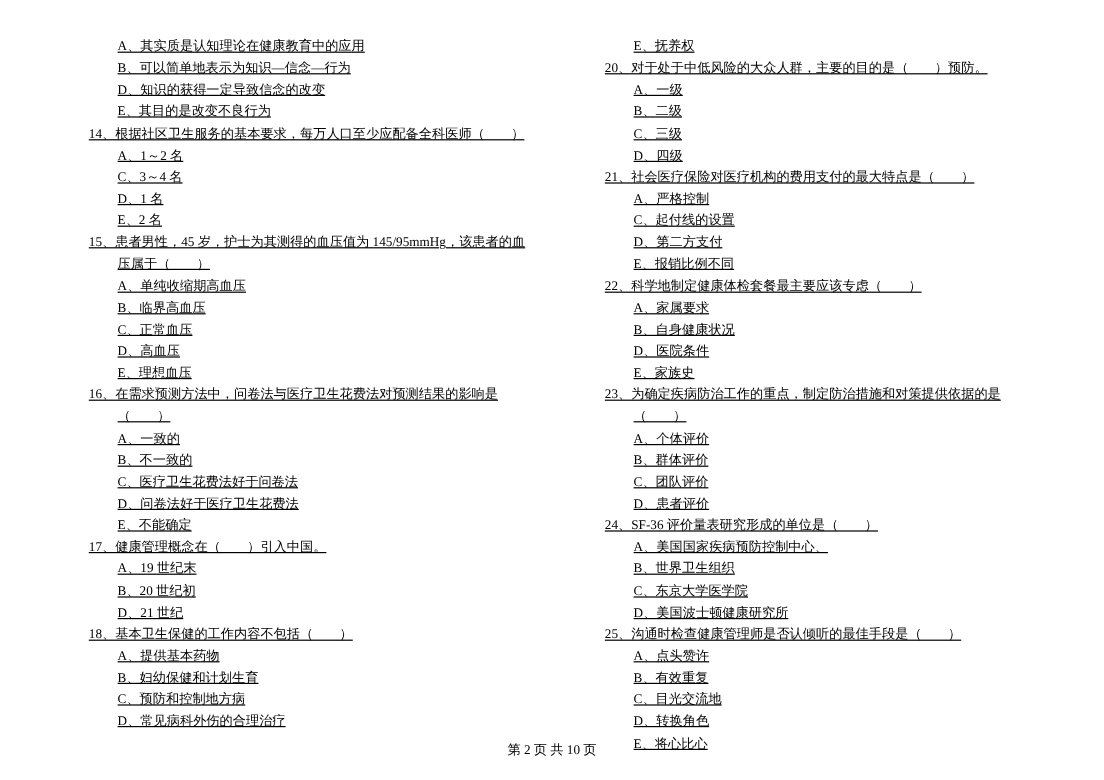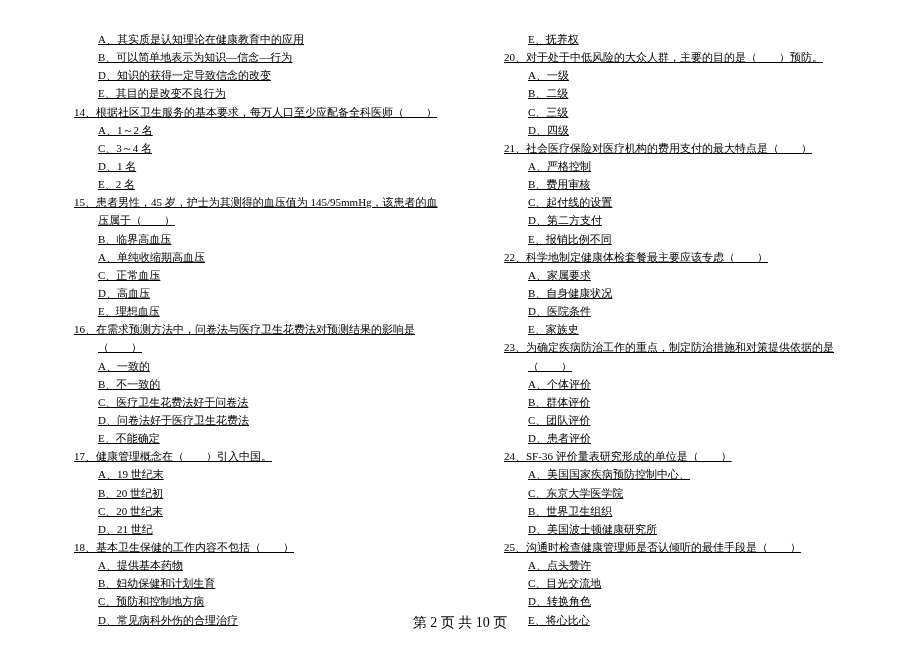--- a/index.html
+++ b/index.html
@@ -34,89 +34,88 @@
       text-indent: -24px;
       margin-left: 24px;
       text-decoration: underline;
     }
     .footer {
       position: absolute;
       bottom: 18px;
       left: 0;
       right: 0;
       text-align: center;
-      font-size: 14px;
+      font-size: 11px;
     }
   </style>
 </head>
 <body>
 
 <div class="content">
   <div class="column" id="left-col">
       <div class="option-line">A、其实质是认知理论在健康教育中的应用</div>
       <div class="option-line">B、可以简单地表示为知识—信念—行为</div>
       <div class="option-line">D、知识的获得一定导致信念的改变</div>
       <div class="option-line">E、其目的是改变不良行为</div>
       <div class="question-line">14、根据社区卫生服务的基本要求，每万人口至少应配备全科医师（　　）</div>
       <div class="option-line">A、1～2 名</div>
       <div class="option-line">C、3～4 名</div>
       <div class="option-line">D、1 名</div>
       <div class="option-line">E、2 名</div>
       <div class="question-line">15、患者男性，45 岁，护士为其测得的血压值为 145/95mmHg，该患者的血压属于（　　）</div>
+      <div class="option-line">A、单纯收缩期高血压</div>
       <div class="option-line">B、临界高血压</div>
-      <div class="option-line">A、单纯收缩期高血压</div>
       <div class="option-line">C、正常血压</div>
       <div class="option-line">D、高血压</div>
       <div class="option-line">E、理想血压</div>
       <div class="question-line">16、在需求预测方法中，问卷法与医疗卫生花费法对预测结果的影响是（　　）</div>
       <div class="option-line">A、一致的</div>
       <div class="option-line">B、不一致的</div>
       <div class="option-line">C、医疗卫生花费法好于问卷法</div>
       <div class="option-line">D、问卷法好于医疗卫生花费法</div>
       <div class="option-line">E、不能确定</div>
       <div class="question-line">17、健康管理概念在（　　）引入中国。</div>
       <div class="option-line">A、19 世纪末</div>
       <div class="option-line">B、20 世纪初</div>
-      <div class="option-line">C、20 世纪末</div>
       <div class="option-line">D、21 世纪</div>
       <div class="question-line">18、基本卫生保健的工作内容不包括（　　）</div>
       <div class="option-line">A、提供基本药物</div>
       <div class="option-line">B、妇幼保健和计划生育</div>
       <div class="option-line">C、预防和控制地方病</div>
       <div class="option-line">D、常见病科外伤的合理治疗</div>
     </div>
   <div class="column" id="right-col">
       <div class="option-line">E、抚养权</div>
       <div class="question-line">20、对于处于中低风险的大众人群，主要的目的是（　　）预防。</div>
       <div class="option-line">A、一级</div>
       <div class="option-line">B、二级</div>
       <div class="option-line">C、三级</div>
       <div class="option-line">D、四级</div>
       <div class="question-line">21、社会医疗保险对医疗机构的费用支付的最大特点是（　　）</div>
       <div class="option-line">A、严格控制</div>
-      <div class="option-line">B、费用审核</div>
       <div class="option-line">C、起付线的设置</div>
       <div class="option-line">D、第二方支付</div>
       <div class="option-line">E、报销比例不同</div>
       <div class="question-line">22、科学地制定健康体检套餐最主要应该专虑（　　）</div>
       <div class="option-line">A、家属要求</div>
       <div class="option-line">B、自身健康状况</div>
       <div class="option-line">D、医院条件</div>
       <div class="option-line">E、家族史</div>
       <div class="question-line">23、为确定疾病防治工作的重点，制定防治措施和对策提供依据的是（　　）</div>
       <div class="option-line">A、个体评价</div>
       <div class="option-line">B、群体评价</div>
       <div class="option-line">C、团队评价</div>
       <div class="option-line">D、患者评价</div>
       <div class="question-line">24、SF-36 评价量表研究形成的单位是（　　）</div>
       <div class="option-line">A、美国国家疾病预防控制中心、</div>
+      <div class="option-line">B、世界卫生组织</div>
       <div class="option-line">C、东京大学医学院</div>
-      <div class="option-line">B、世界卫生组织</div>
       <div class="option-line">D、美国波士顿健康研究所</div>
       <div class="question-line">25、沟通时检查健康管理师是否认倾听的最佳手段是（　　）</div>
       <div class="option-line">A、点头赞许</div>
+      <div class="option-line">B、有效重复</div>
       <div class="option-line">C、目光交流地</div>
       <div class="option-line">D、转换角色</div>
       <div class="option-line">E、将心比心</div>
     </div>
 </div>
 
 <div class="footer">第 2 页 共 10 页</div>
 
 </body></html>

